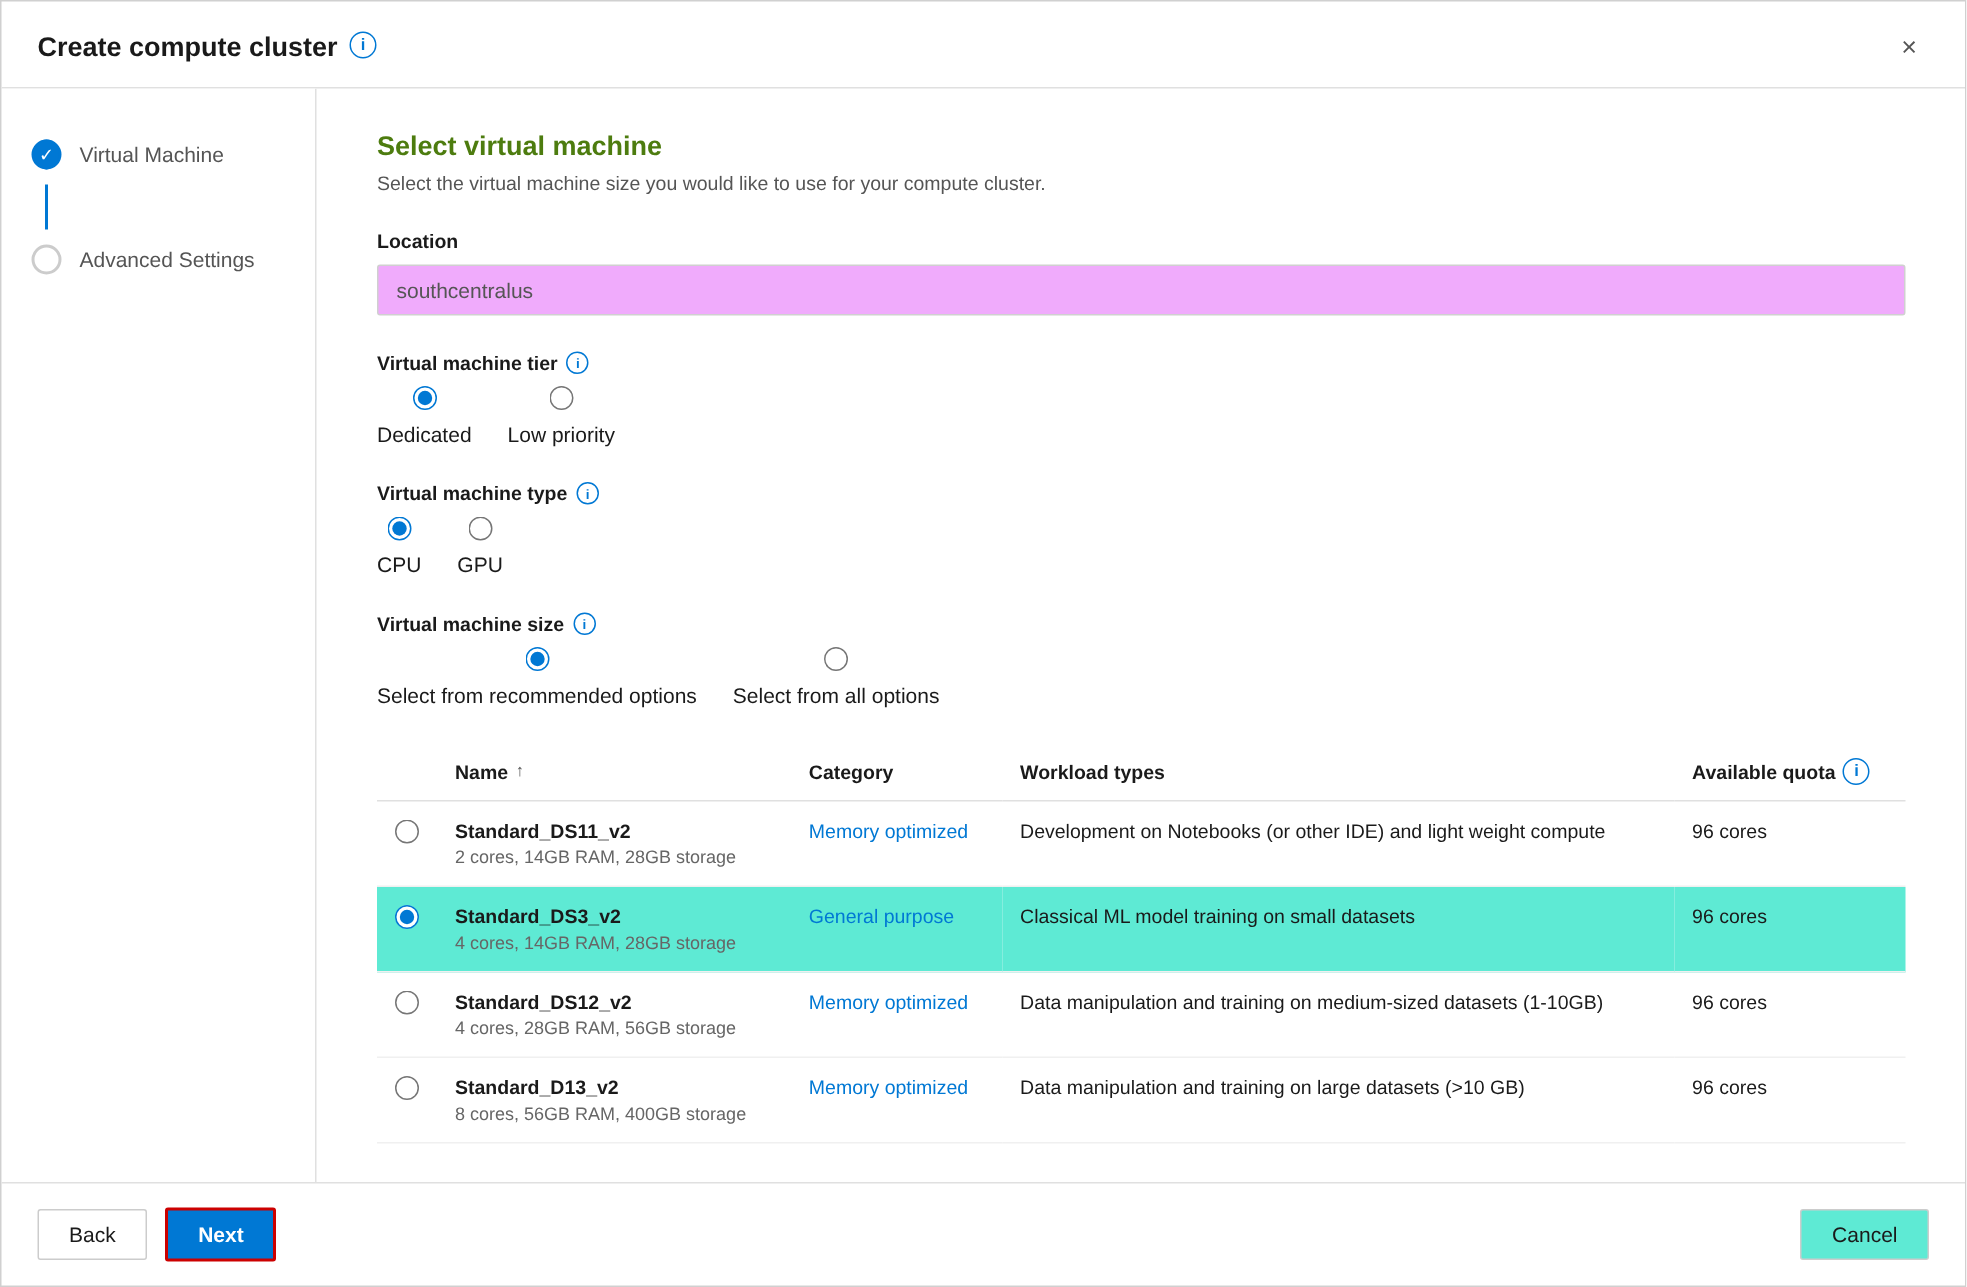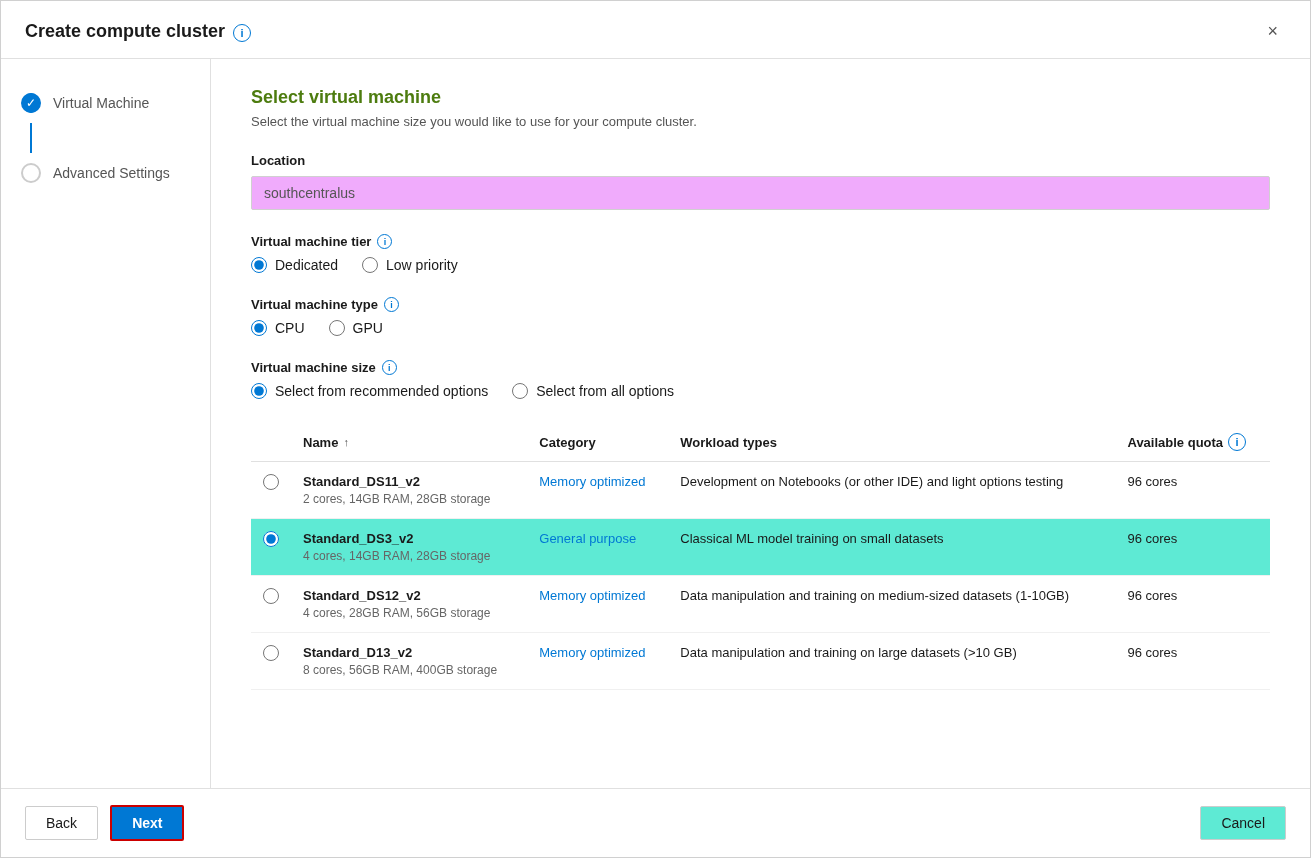--- a/index.html
+++ b/index.html
@@ -18,21 +18,21 @@
     .dialog-header {
       display: flex;
       align-items: center;
       justify-content: space-between;
       padding: 16px 24px 12px 24px;
       border-bottom: 1px solid #e0e0e0;
     }
 
     .dialog-title-row {
       display: flex;
-      align-items: flex-end;
+      align-items: flex-start;
       gap: 8px;
     }
 
     .dialog-title {
       font-size: 18px;
       font-weight: 600;
       color: #1a1a1a;
     }
 
     .info-icon-circle {
@@ -168,20 +168,21 @@
       display: flex;
       align-items: center;
       gap: 24px;
     }
 
     .radio-option {
       display: flex;
       align-items: center;
       gap: 8px;
       cursor: pointer;
+      flex-direction: column;
     }
 
     .radio-option input[type="radio"] {
       accent-color: #0078d4;
       width: 16px;
       height: 16px;
       cursor: pointer;
     }
 
     .radio-label {
@@ -428,21 +429,21 @@
                 <div class="info-icon-circle">i</div>
               </div>
             </th>
           </tr>
         </thead>
         <tbody id="vm-table-body">
         <tr>
               <td class="radio-cell"><input type="radio" name="vm-row" style=""></td>
               <td><span class="vm-name">Standard_DS11_v2</span><span class="vm-specs">2 cores, 14GB RAM, 28GB storage</span></td>
               <td><a class="category-link">Memory optimized</a></td>
-              <td class="workload-text">Development on Notebooks (or other IDE) and light options testing</td>
+              <td class="workload-text">Development on Notebooks (or other IDE) and light weight compute</td>
               <td class="quota-text">96 cores</td>
             </tr>
             <tr class="selected-row">
               <td class="radio-cell"><input type="radio" name="vm-row" checked="" style=""></td>
               <td><span class="vm-name">Standard_DS3_v2</span><span class="vm-specs">4 cores, 14GB RAM, 28GB storage</span></td>
               <td><a class="category-link">General purpose</a></td>
               <td class="workload-text">Classical ML model training on small datasets</td>
               <td class="quota-text">96 cores</td>
             </tr>
             <tr>

